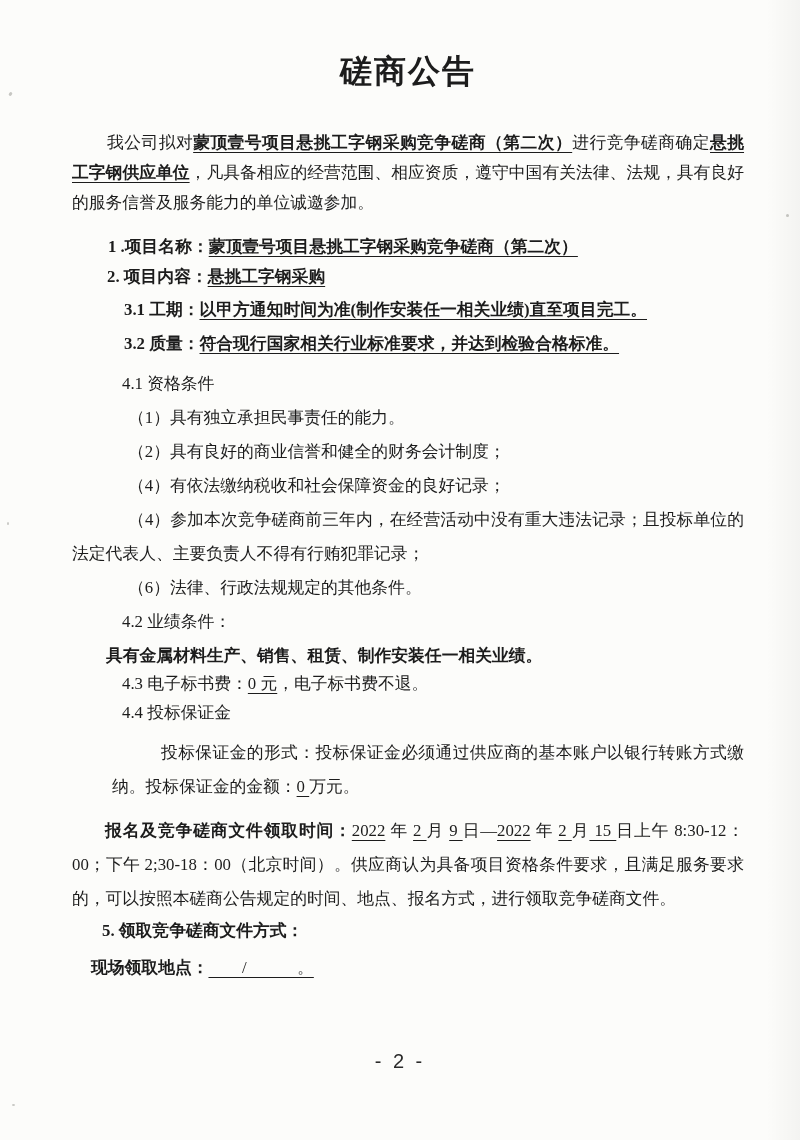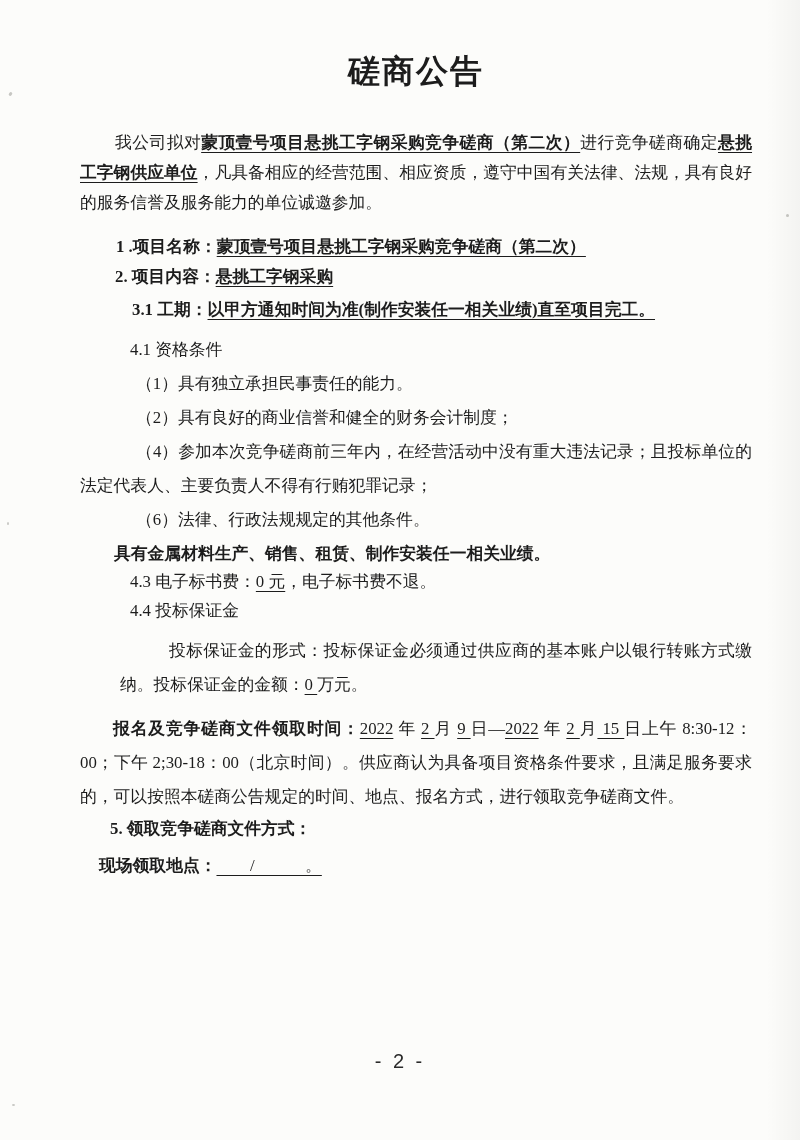--- a/index.html
+++ b/index.html
@@ -12,21 +12,21 @@
     overflow:hidden;
     font-family:"Liberation Serif", serif;
     color:#1c1c1c;
   }
   .page::after{ 
     content:"";position:absolute;top:0;right:0;width:34px;height:100%;
     background:linear-gradient(to right, rgba(0,0,0,0), rgba(0,0,0,0.035));
     pointer-events:none;
   }
   .content{
-    position:absolute;left:80px;top:0;width:672px;
+    position:absolute;left:72px;top:0;width:672px;
     font-size:16.8px;line-height:30px;
     text-align:justify;
   }
   .title{
     margin-top:50px;
     text-align:center;
     font-size:32px;line-height:42px;
     font-weight:bold;
     letter-spacing:2px;
     text-indent:0;
@@ -84,29 +84,32 @@
 
     <p class="p-intro"><span>我公司拟对</span><span class="bu">蒙顶壹号项目悬挑工字钢采购竞争磋商（第二次）</span><span>进行竞争磋商确定</span><span class="bu">悬挑工字钢供应单位</span><span>，凡具备相应的经营范围、相应资质，遵守中国有关法律、法规，具有良好的服务信誉及服务能力的单位诚邀参加。</span></p>
 
     <p class="it1"><span>1 .项目名称：</span><span class="bu">蒙顶壹号项目悬挑工字钢采购竞争磋商（第二次）</span></p>
 
     <p class="it2"><span>2. 项目内容：</span><span class="bu">悬挑工字钢采购</span></p>
 
 
     <p class="it31"><span>3.1 工期：</span><span class="bu">以甲方通知时间为准(制作安装任一相关业绩)直至项目完工。</span></p>
 
+    <p class="it32"><span>3.2 质量：</span><span class="bu">符合现行国家相关行业标准要求，并达到检验合格标准。</span></p>
 
 
     <p class="mid h41">4.1 资格条件</p>
 
     <p class="mid q">（1）具有独立承担民事责任的能力。</p>
     <p class="mid q">（2）具有良好的商业信誉和健全的财务会计制度；</p>
+    <p class="mid q">（4）有依法缴纳税收和社会保障资金的良好记录；</p>
     <p class="mid q">（4）参加本次竞争磋商前三年内，在经营活动中没有重大违法记录；且投标单位的法定代表人、主要负责人不得有行贿犯罪记录；</p>
     <p class="mid q">（6）法律、行政法规规定的其他条件。</p>
 
+    <p class="mid h42">4.2 业绩条件：</p>
     <p class="mid c42">具有金属材料生产、销售、租赁、制作安装任一相关业绩。</p>
 
     <p class="mid h43"><span>4.3 电子标书费：</span><span class="u">0 元</span><span>，电子标书费不退。</span></p>
 
     <p class="mid h44">4.4 投标保证金</p>
 
     <p class="mid p-deposit"><span>投标保证金的形式：投标保证金必须通过供应商的基本账户以银行转账方式缴纳。投标保证金的金额：</span><span class="u">0 </span><span>万元。</span></p>
 
     <p class="mid p-signup"><span class="b">报名及竞争磋商文件领取时间：</span><span class="u">2022</span><span> 年 </span><span class="u"> 2 </span><span> 月 </span><span class="u"> 9 </span><span> 日—</span><span class="u">2022</span><span> 年 </span><span class="u"> 2 </span><span> 月</span><span class="u"> 15  </span><span> 日上午 8:30-12：00；下午 2;30-18：00（北京时间）。供应商认为具备项目资格条件要求，且满足服务要求的，可以按照本磋商公告规定的时间、地点、报名方式，进行领取竞争磋商文件。</span></p>
 

